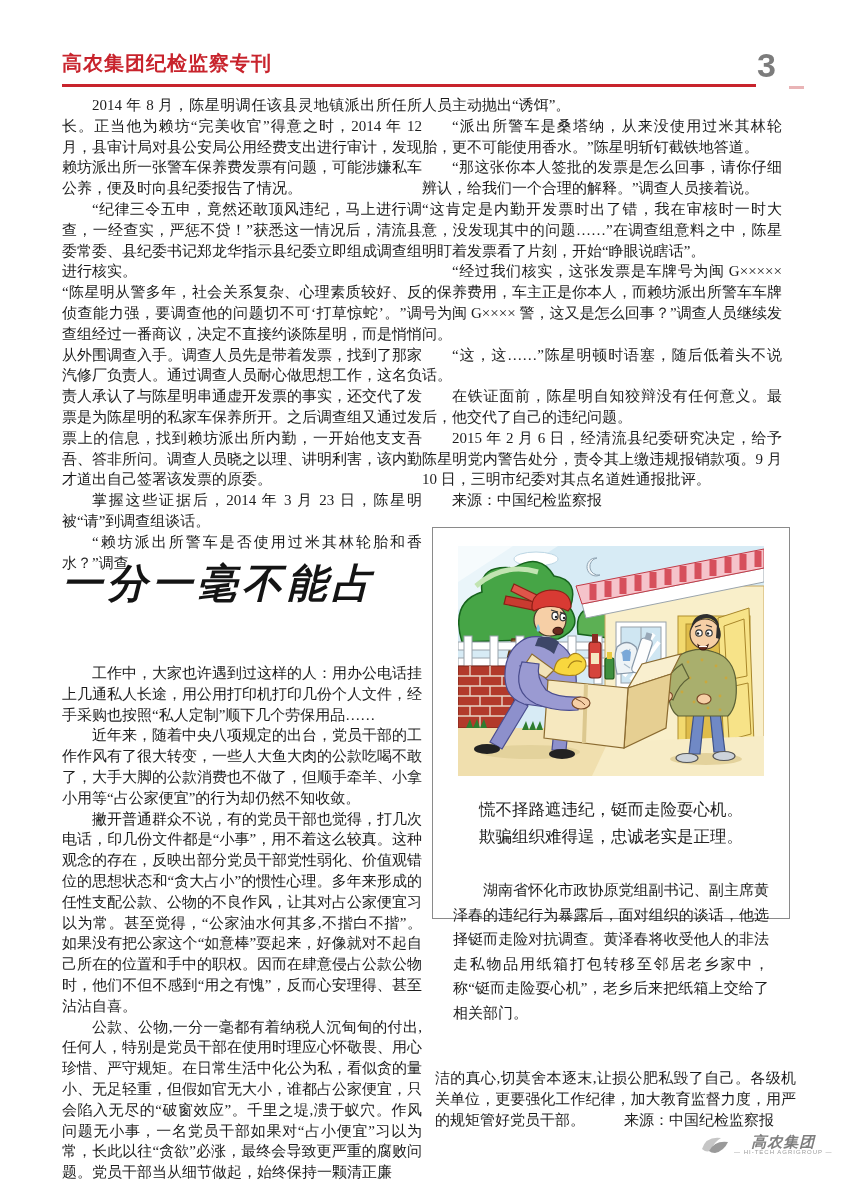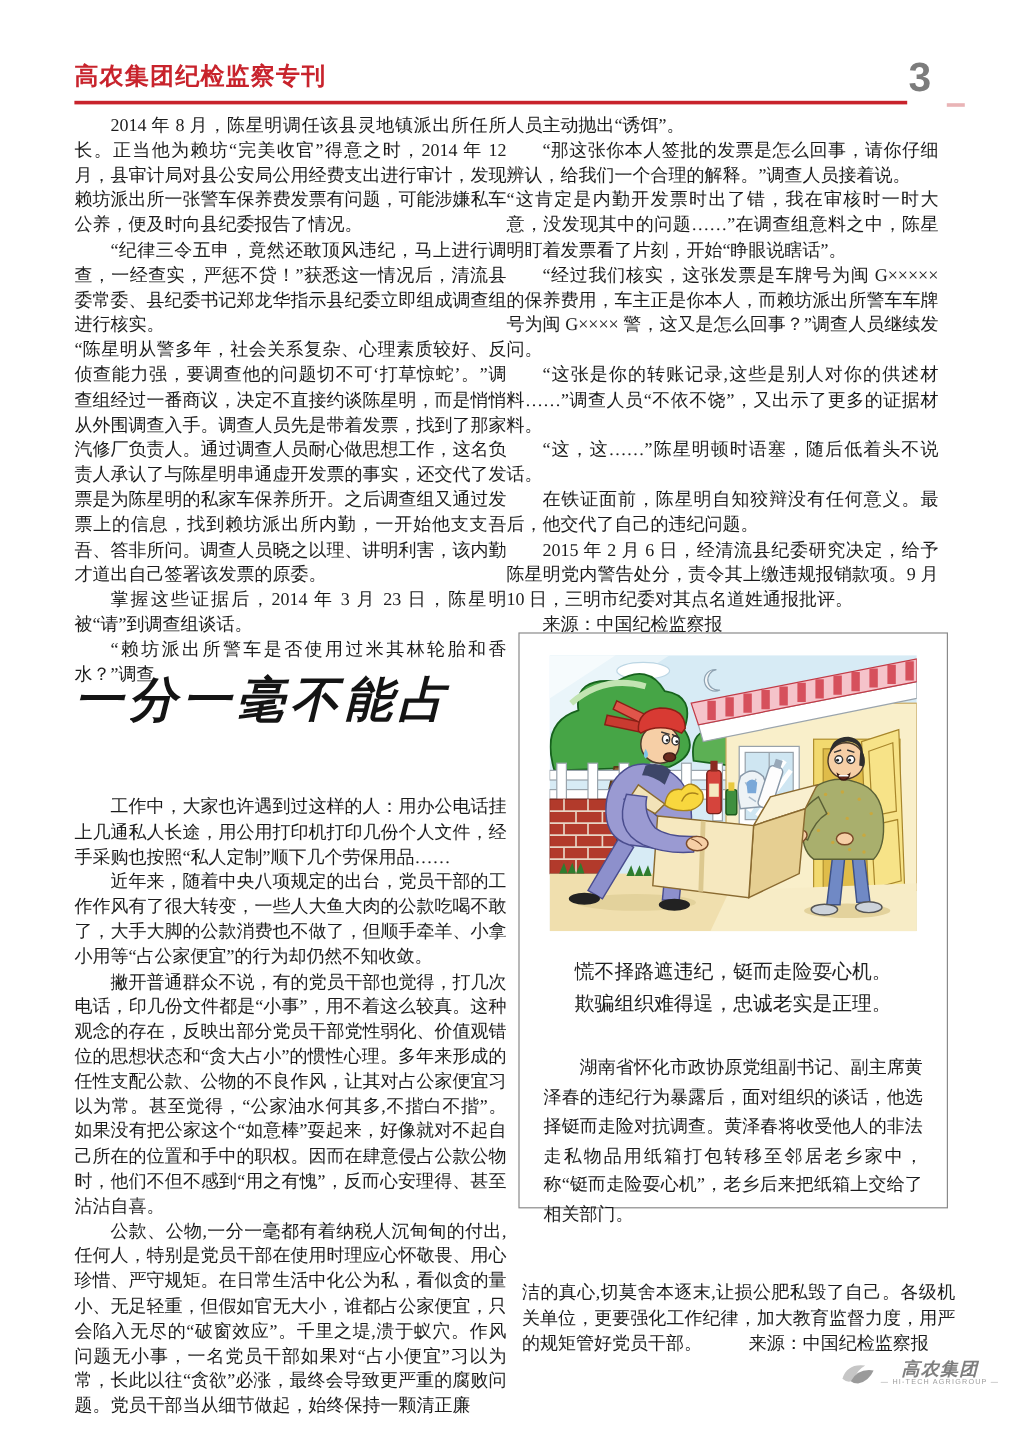--- a/index.html
+++ b/index.html
@@ -26,21 +26,21 @@
   .bodytext p { margin:0; font-size:15px; line-height:20.8px; text-align:justify; }
   .ind   { text-indent:2em; }
   .noind { text-indent:0; }
   
   .headline { position:absolute; left:62px; top:536px; width:370px; font-weight:900; color:#141414; }
   .hl1 { display:block; font-size:42px; line-height:50px; letter-spacing:1px; }
   .hl2 { display:block; font-size:40px; line-height:50px; margin-top:23px; letter-spacing:5px;font-style:italic; }
   .feature-body { position:absolute; left:62px; top:663px; width:360px; }
   
   .figure-box {
-    position:absolute; left:432px; top:527px; width:358px; height:480px;
+    position:absolute; left:432px; top:527px; width:358px; height:392px;
     border:1px solid #8a8a8a; background:#fff; box-sizing:border-box; margin:0;
   }
   .cartoon { position:absolute; left:25px; top:18px; width:306px; height:230px; }
   .verse { position:absolute; left:0; top:268px; width:100%; text-align:center;
            font-size:16.5px; line-height:27px; color:#222; }
   .fig-caption { position:absolute; left:20px; top:350px; width:316px; margin:0;
                  font-size:15px; line-height:24.6px; text-align:justify; text-indent:2em; }
   
   .continuation { position:absolute; left:435px; top:1068px; width:361px; }
   .continuation .src { padding-left:2.6em; }
@@ -65,24 +65,24 @@
   <section class="cols bodytext">
     <div class="col">
       <p class="ind">2014 年 8 月，陈星明调任该县灵地镇派出所任所长。正当他为赖坊“完美收官”得意之时，2014 年 12 月，县审计局对县公安局公用经费支出进行审计，发现赖坊派出所一张警车保养费发票有问题，可能涉嫌私车公养，便及时向县纪委报告了情况。</p>
       <p class="ind">“纪律三令五申，竟然还敢顶风违纪，马上进行调查，一经查实，严惩不贷！”获悉这一情况后，清流县委常委、县纪委书记郑龙华指示县纪委立即组成调查组进行核实。</p>
       <p class="noind">“陈星明从警多年，社会关系复杂、心理素质较好、反侦查能力强，要调查他的问题切不可‘打草惊蛇’。”调查组经过一番商议，决定不直接约谈陈星明，而是悄悄从外围调查入手。调查人员先是带着发票，找到了那家汽修厂负责人。通过调查人员耐心做思想工作，这名负责人承认了与陈星明串通虚开发票的事实，还交代了发票是为陈星明的私家车保养所开。之后调查组又通过发票上的信息，找到赖坊派出所内勤，一开始他支支吾吾、答非所问。调查人员晓之以理、讲明利害，该内勤才道出自己签署该发票的原委。</p>
       <p class="ind">掌握这些证据后，2014 年 3 月 23 日，陈星明被“请”到调查组谈话。</p>
       <p class="ind">“赖坊派出所警车是否使用过米其林轮胎和香水？”调查</p>
     </div>
     <div class="col">
       <p class="noind">人员主动抛出“诱饵”。</p>
+      <p class="ind">“派出所警车是桑塔纳，从来没使用过米其林轮胎，更不可能使用香水。”陈星明斩钉截铁地答道。</p>
       <p class="ind">“那这张你本人签批的发票是怎么回事，请你仔细辨认，给我们一个合理的解释。”调查人员接着说。</p>
       <p class="noind">“这肯定是内勤开发票时出了错，我在审核时一时大意，没发现其中的问题……”在调查组意料之中，陈星明盯着发票看了片刻，开始“睁眼说瞎话”。</p>
       <p class="ind">“经过我们核实，这张发票是车牌号为闽 G××××× 的保养费用，车主正是你本人，而赖坊派出所警车车牌号为闽 G×××× 警，这又是怎么回事？”调查人员继续发问。</p>
-      <p class="ind">“这张是你的转账记录,这些是别人对你的供述材料……”调查人员“不依不饶”，又出示了更多的证据材料。</p>
       <p class="ind">“这，这……”陈星明顿时语塞，随后低着头不说话。</p>
       <p class="ind">在铁证面前，陈星明自知狡辩没有任何意义。最后，他交代了自己的违纪问题。</p>
       <p class="ind">2015 年 2 月 6 日，经清流县纪委研究决定，给予陈星明党内警告处分，责令其上缴违规报销款项。9 月 10 日，三明市纪委对其点名道姓通报批评。</p>
       <p class="ind">来源：中国纪检监察报</p>
     </div>
   </section>
 
   <h1 class="headline" style="margin:0;">
     <span class="hl2">一分一毫不能占</span>
   </h1>

